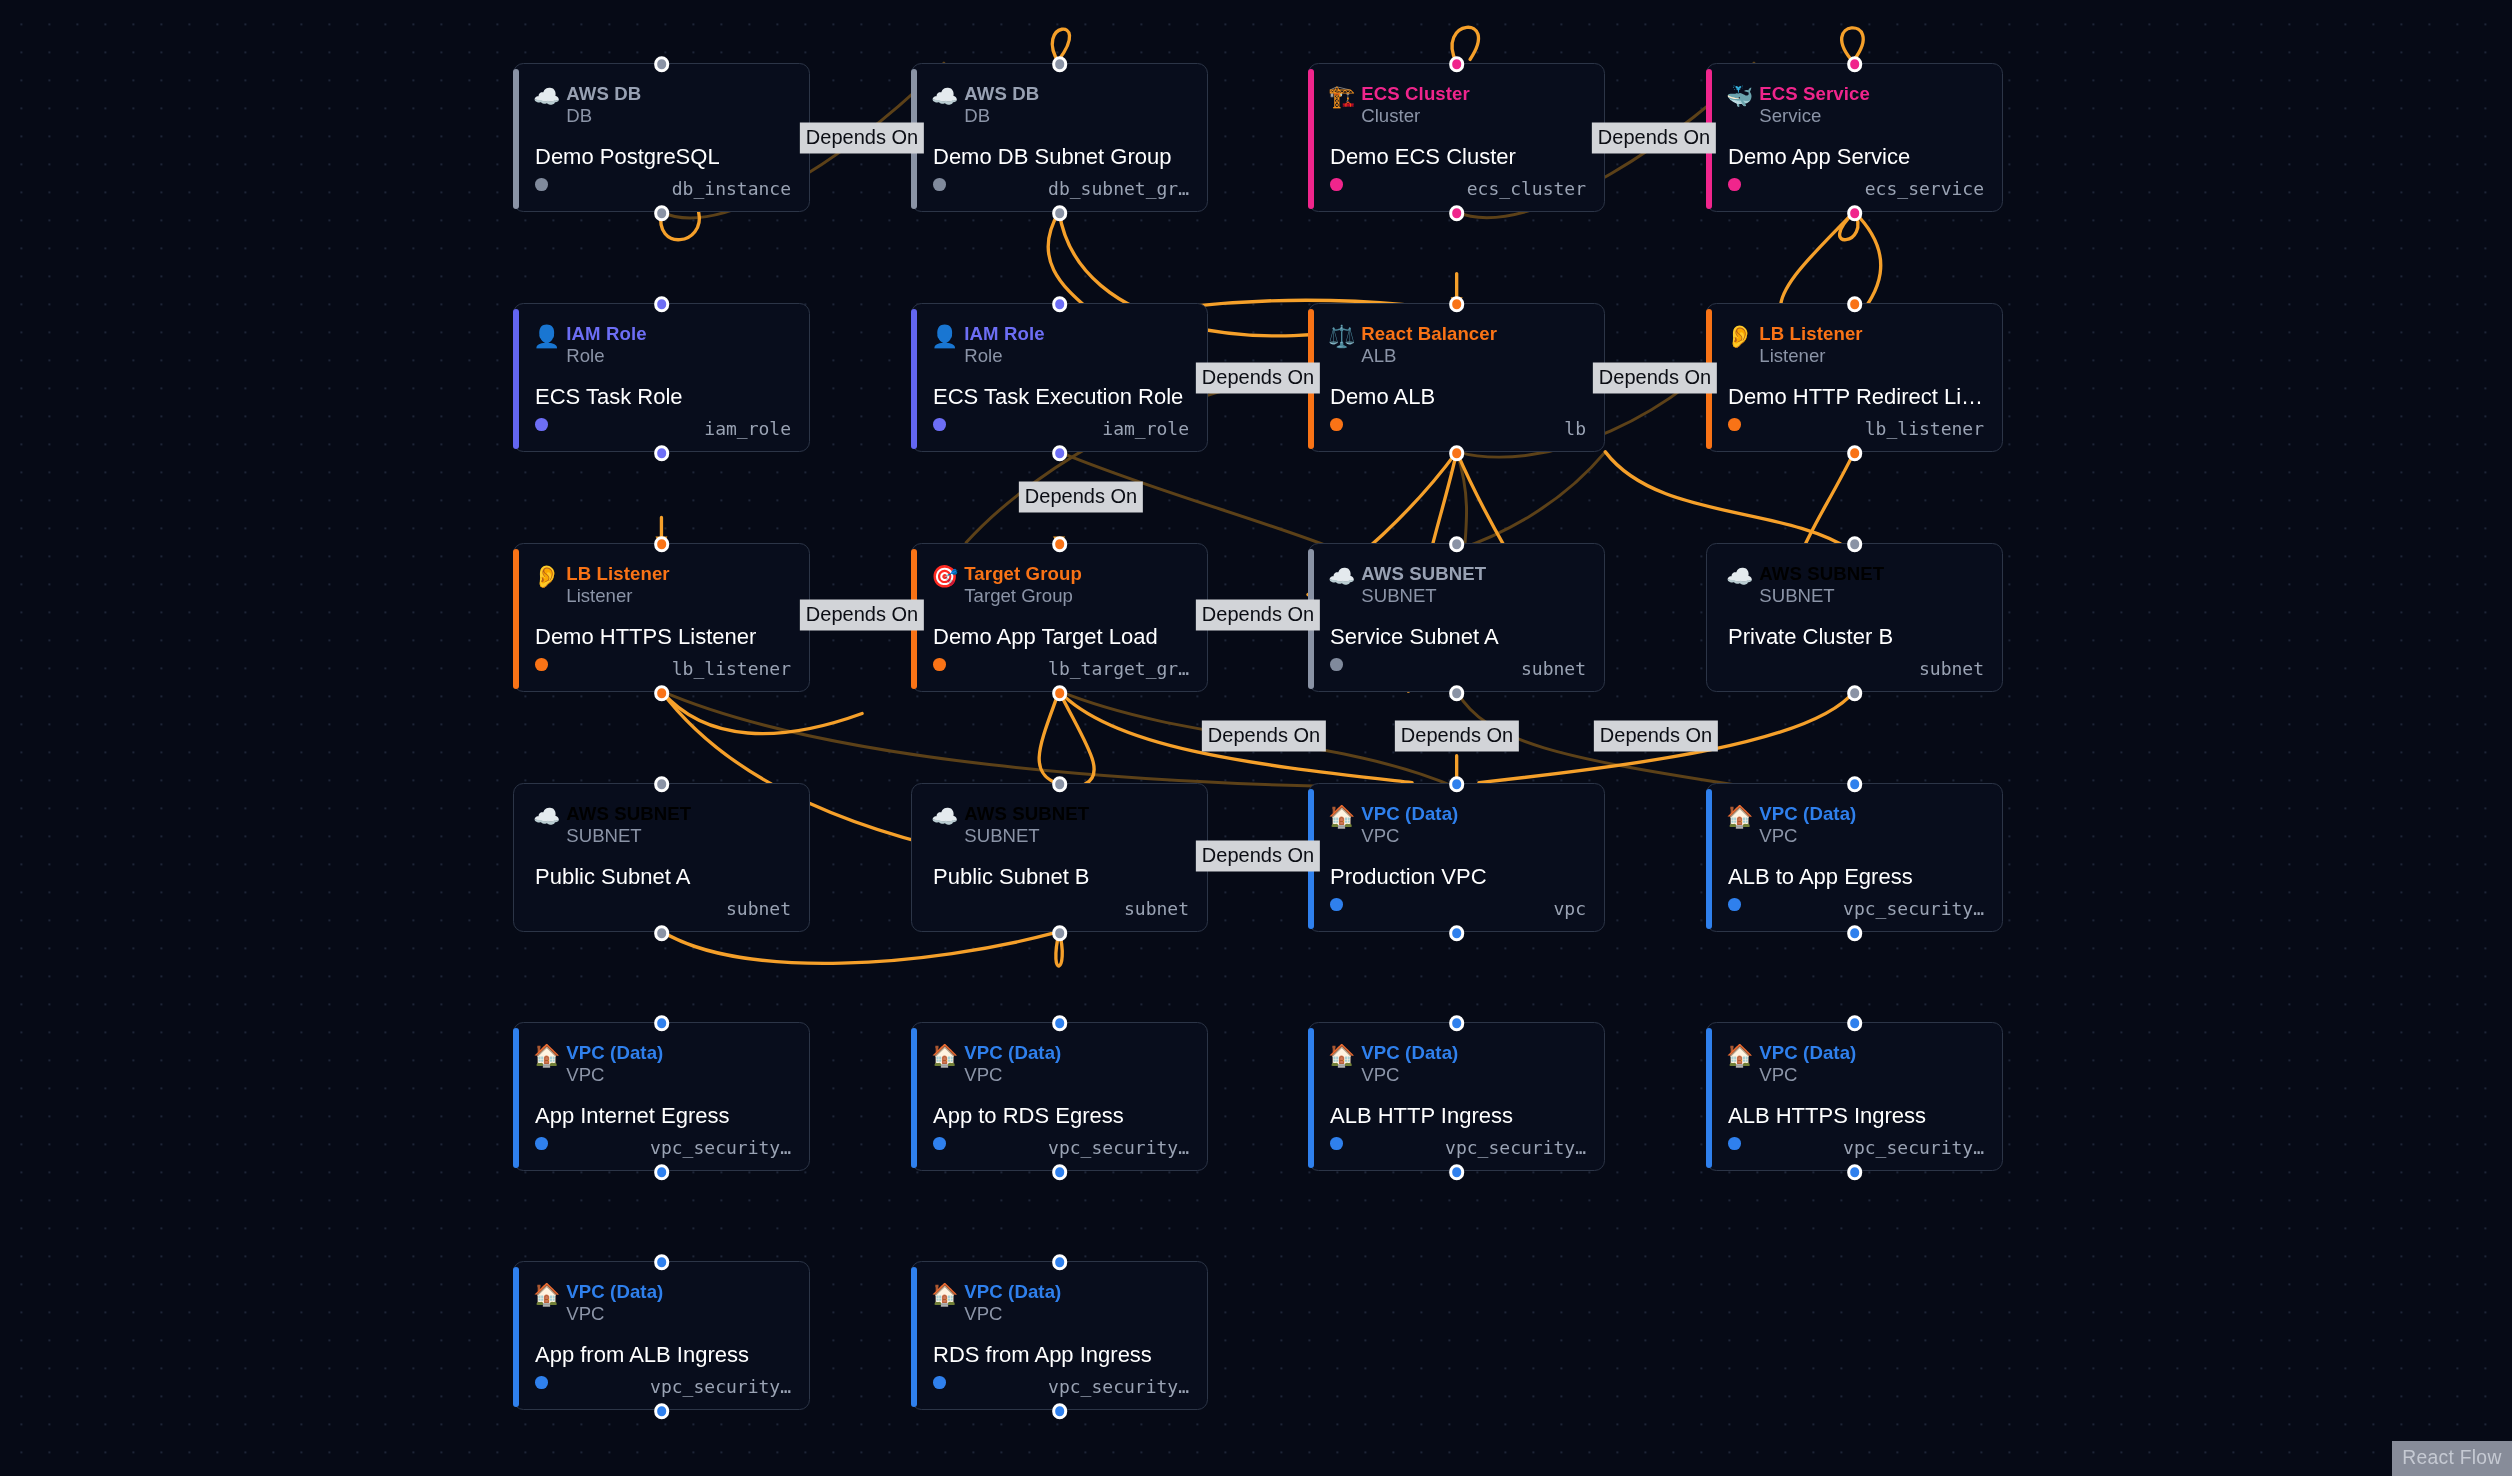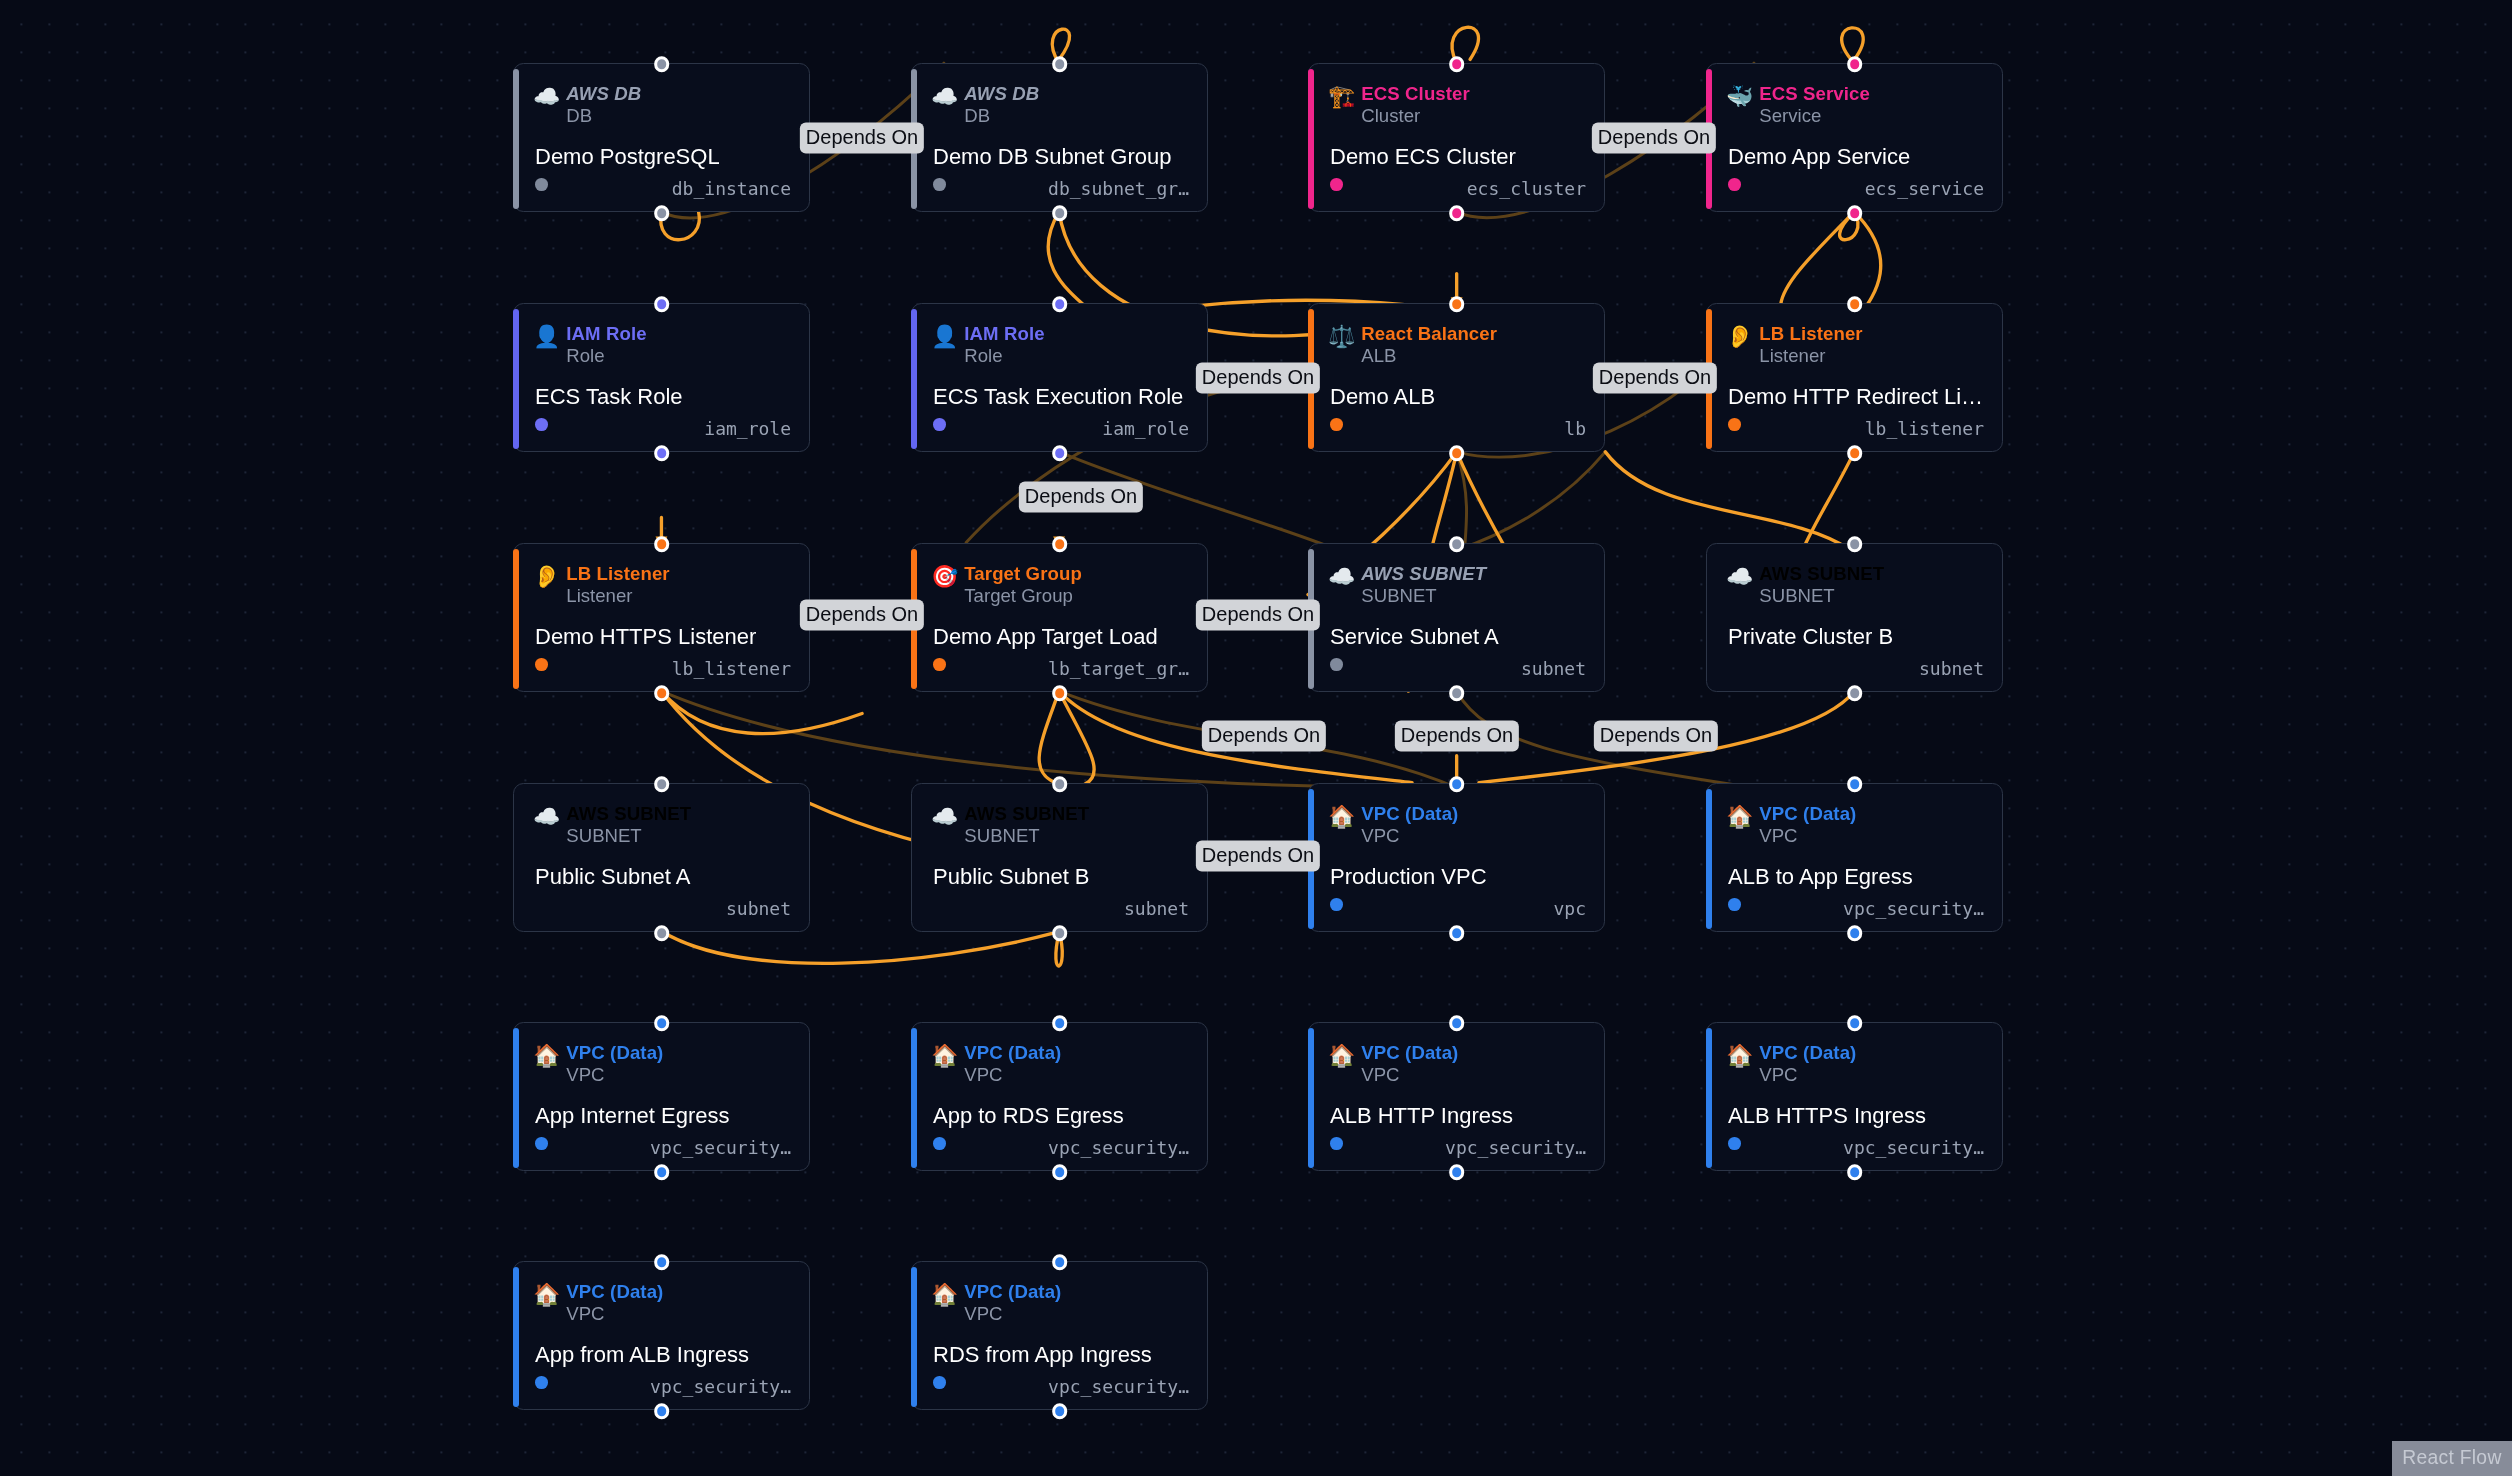--- a/index.html
+++ b/index.html
@@ -38,21 +38,21 @@
   .acc-purple { background: #6366f1; }
   .acc-orange { background: #f97316; }
   .acc-blue   { background: #2f80ed; }
   .acc-none   { background: transparent; }
 
   .n-head { position: absolute; left: 19.3px; top: 19.3px; display: flex; align-items: flex-start; }
   .n-emoji { font-size: 22px; line-height: 22px; width: 33px; flex: none; margin-top: 3px;
              font-family: "DejaVu Sans", sans-serif; }
   .n-kind { font-size: 18.6px; font-weight: 700; line-height: 22px; letter-spacing: 0.1px; }
   .n-sub  { font-size: 18.6px; font-weight: 400; color: #8b94a7; line-height: 22px; }
-  .k-gray   { color: #98a1b3; font-style: italic; }
+  .k-gray   { color: #98a1b3; }
   .k-pink   { color: #f0258c; }
   .k-purple { color: #6d6ef5; }
   .k-orange { color: #f97316; }
   .k-blue   { color: #2f80ed; }
 
   .n-title {
     position: absolute; left: 21px; top: 80px; right: 16.4px;
     font-size: 22px; font-weight: 400; color: #ffffff;
     white-space: nowrap; overflow: hidden; text-overflow: ellipsis;
   }
@@ -76,21 +76,21 @@
   .h-orange{background:#f97316}.h-blue{background:#2f80ed}
 
   
   .edge-label {
     position: absolute;
     font-size: 20px; color: #0b0d14; line-height: 25px;
     white-space: nowrap; transform: translate(-50%,-50%);
     z-index: 6;
   }
   .edge-label .pill {
-    background: #d2d4d8; border-radius: 6px; padding: 3.7px 6px 5.2px 6px;
+    background: #d2d4d8; border-radius: 0; padding: 3.7px 6px 5.2px 6px;
   }
 
   #reactflow-badge {
     position: absolute; right: 0; bottom: 0;
     background: #878c99; color: #c6cad3;
     font-size: 19.3px; padding: 6px 10.4px 7.4px 10.4px;
     letter-spacing: 0.3px;
   }
 </style>
 </head>

